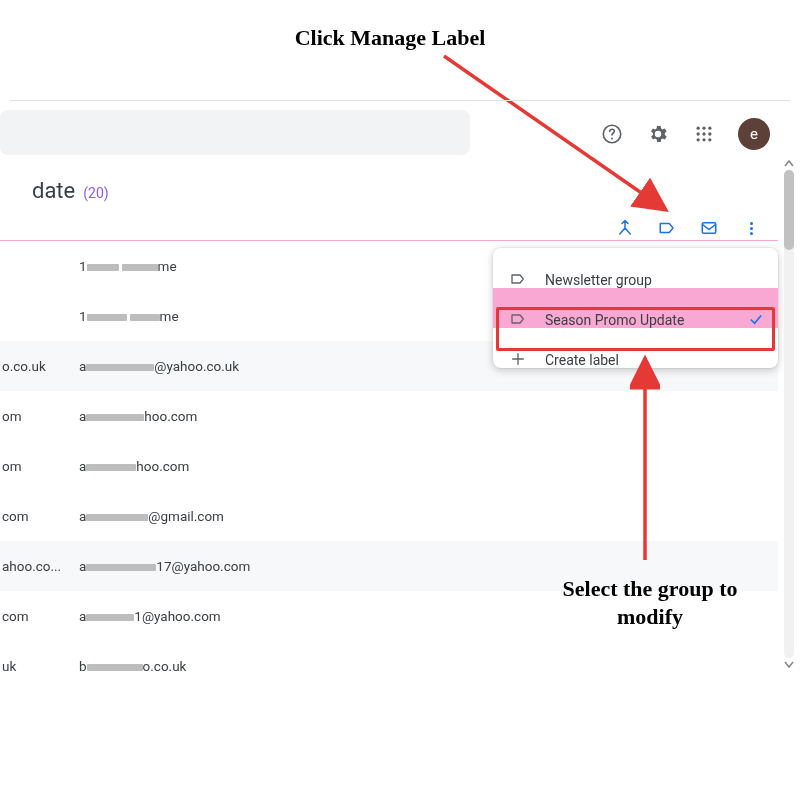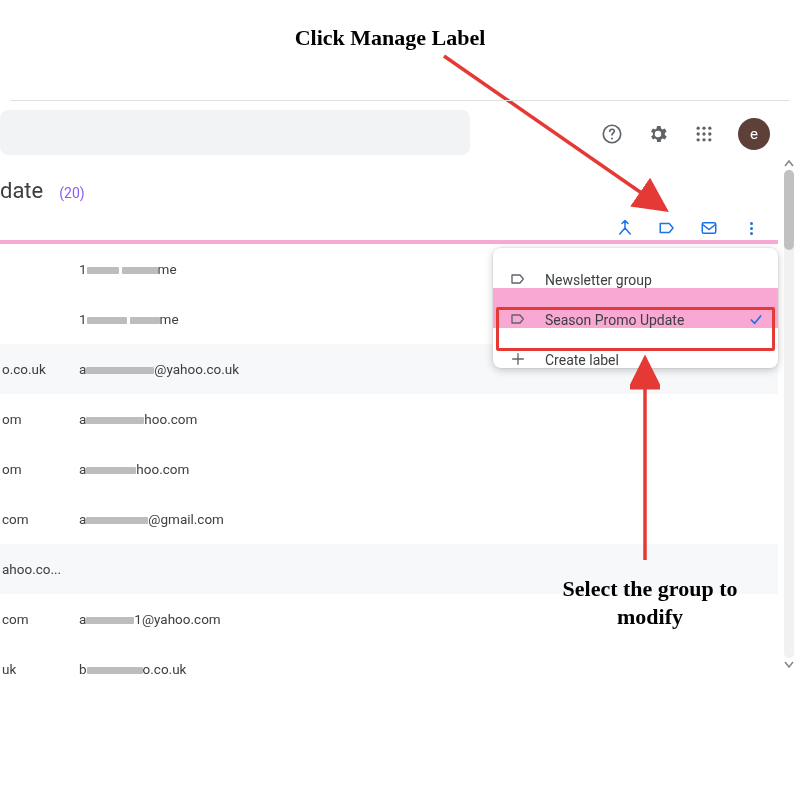--- a/index.html
+++ b/index.html
@@ -11,31 +11,31 @@
   .arrow-svg { position:absolute; pointer-events:none; }
 
   
   .header-border { position:absolute; left:10px; right:10px; top:100px; border-top:1px solid #e0e0e0; }
   .search-box { position:absolute; left:0; top:110px; width:470px; height:45px; background:#f1f3f4; border-radius:8px; }
   .icons-row { position:absolute; top:118px; right:30px; display:flex; gap:22px; align-items:center; }
   .icon-btn { width:24px; height:24px; display:flex; align-items:center; justify-content:center; color:#5f6368; cursor:pointer; }
   .avatar { width:32px; height:32px; border-radius:50%; background:#5d4037; color:#fff; font-size:15px; display:flex; align-items:center; justify-content:center; font-family:Roboto,Arial,sans-serif; }
 
   
-  .group-title { position:absolute; left:0; top:178px; font-size:22px; color:#3c4043; display:flex; align-items:baseline; gap:16px;}
+  .group-title { position:absolute; left:0; top:178px; font-size:22px; color:#3c4043; display:flex; align-items:baseline; gap:8px;padding-left:32px;}
   .group-title .count { font-size:14px; color:#8b5cf6; }
 
   
   .mini-icons { position:absolute; top:218px; left:615px; display:flex; gap:22px; align-items:center; }
   .mini-icons .mi { width:20px; height:20px; display:flex; align-items:center; justify-content:center; cursor:pointer; color:#1a73e8; }
   .mi.dots { flex-direction:column; gap:2px; }
   .dot { width:3px; height:3px; border-radius:50%; background:#1a73e8; }
 
   
-  .rows { position:absolute; left:0; top:240px; right:22px; border-top:4px solid #f9a8d4;}
+  .rows { position:absolute; left:0; top:240px; right:22px; border-top:1px solid #f9a8d4;}
   .row { height:50px; display:flex; align-items:center; font-size:13.5px; color:#3c4043; }
   .row.alt { background:#f6f8fa; }
   .col-domain { width:75px; padding-left:2px; white-space:nowrap; overflow:hidden; text-overflow:ellipsis; }
   .col-email { padding-left:4px; white-space:nowrap; }
   .redact { display:inline-block; height:7px; background:#bdbdbd; border-radius:1px; vertical-align:middle; }
 
   
   .popup { position:absolute; left:493px; top:248px; width:285px; background:#fff; border-radius:8px; box-shadow:0 2px 8px rgba(0,0,0,.22), 0 0 0 1px rgba(0,0,0,.04); overflow:visible; }
   .popup-title { padding:12px 16px 8px 16px; font-size:13px; color:#5f6368; }
   .popup-item { height:40px; display:flex; align-items:flex-end; gap:18px; padding:0 16px; font-size:14px; color:#3c4043; cursor:pointer; position:relative; }
@@ -149,20 +149,21 @@
       <div class="row ">
         <div class="col-domain">om</div>
         <div class="col-email"><span>a</span><span class="redact" style="width: 50px;"></span><span>hoo.com</span></div>
       </div>
       <div class="row">
         <div class="col-domain">com</div>
         <div class="col-email"><span>a</span><span class="redact" style="width: 62px;"></span><span>@gmail.com</span></div>
       </div>
       <div class="row alt">
         <div class="col-domain">ahoo.co...</div>
+        <div class="col-email"><span>a</span><span class="redact" style="width: 70px;"></span><span>17@yahoo.com</span></div>
       </div>
       <div class="row">
         <div class="col-domain">com</div>
         <div class="col-email"><span>a</span><span class="redact" style="width: 48px;"></span><span>1@yahoo.com</span></div>
       </div>
       <div class="row ">
         <div class="col-domain">uk</div>
         <div class="col-email"><span>b</span><span class="redact" style="width: 56px;"></span><span>o.co.uk</span></div>
       </div>
     </div>

